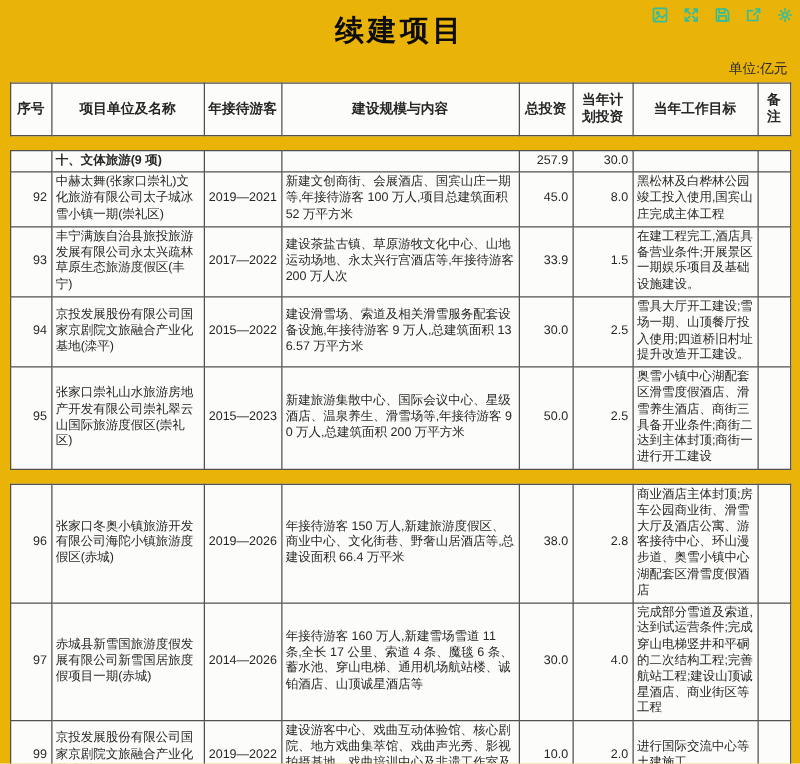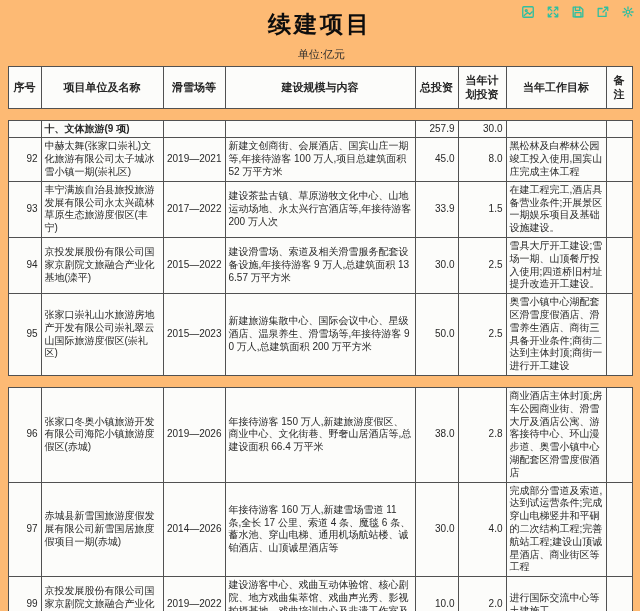--- a/index.html
+++ b/index.html
@@ -3,27 +3,27 @@
 <meta charset="utf-8">
 <style>
   :root{
     --border:#515151;
     --text:#272727;
     --accent:#2fbfa0;
   }
   *{box-sizing:border-box;margin:0;padding:0;}
   html,body{background:#ffffff;}
   body{font-family:"Liberation Sans","DejaVu Sans",sans-serif;color:var(--text);}
-  .page{position:relative;width:640px;height:611px;background:#fdba74;overflow:hidden;}
+  .page{position:relative;width:640px;height:611px;background:#eab308;overflow:hidden;}
   .title{ text-align:center;font-size:23px;font-weight:bold;letter-spacing:3px;
           padding-top:9px;color:#0d0d0d;font-family:"Liberation Serif","DejaVu Serif",serif;}
   .toolbar{position:absolute;top:4px;right:5px;display:flex;gap:10px;align-items:center;}
   .tool-btn{width:15px;height:15px;display:inline-flex;align-items:center;justify-content:center;cursor:pointer;}
   .tool-btn svg{width:14px;height:14px;stroke:var(--accent);fill:none;stroke-width:1.5;stroke-linecap:round;stroke-linejoin:round;}
-  .unit{ text-align:center;font-size:11px;color:#2b2b2b;padding:7px 10px 4px 13px;}
+  .unit{ text-align:right;font-size:11px;color:#2b2b2b;padding:7px 10px 4px 13px;}
   table{border-collapse:collapse;table-layout:fixed;width:624px;margin:0 auto;background:#fcfcfa;}
   .seg{margin-bottom:11px;}
   th,td{border:1px solid var(--border);font-size:10px;line-height:1.28;
         padding:2px 3px;color:var(--text);vertical-align:middle;word-break:break-all;}
   th{font-size:11px;font-weight:bold;text-align:center;padding:6px 2px;line-height:1.3;}
   td.num{text-align:right;font-family:"Liberation Sans","DejaVu Sans",sans-serif;}
   td.text{text-align:left;}
   td.sec{font-weight:bold;}
   tr{page-break-inside:avoid;}
 </style>
@@ -77,21 +77,21 @@
         <col style="width:190px">
         <col style="width:43px">
         <col style="width:48px">
         <col style="width:100px">
         <col style="width:26px">
       </colgroup>
     <tbody>
         <tr>
       <th>序号</th>
       <th>项目单位及名称</th>
-      <th>滑雪场等</th>
+      <th>年接待游客</th>
       <th>建设规模与内容</th>
       <th>总投资</th>
       <th>当年计划投资</th>
       <th>当年工作目标</th>
       <th>备注</th>
     </tr>
   </tbody>
     </table>
 
   <table class="seg">

